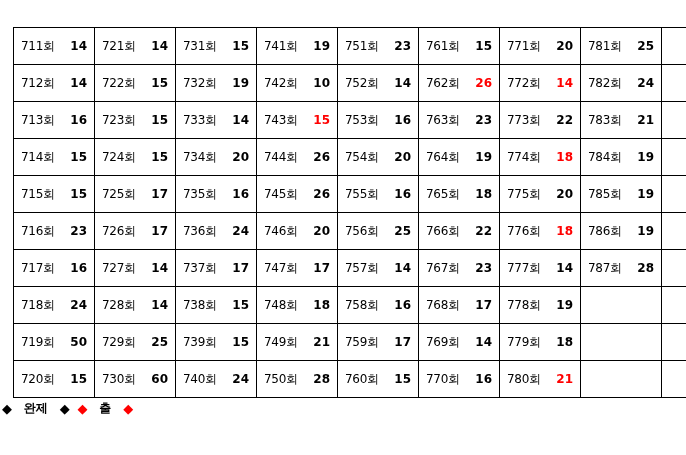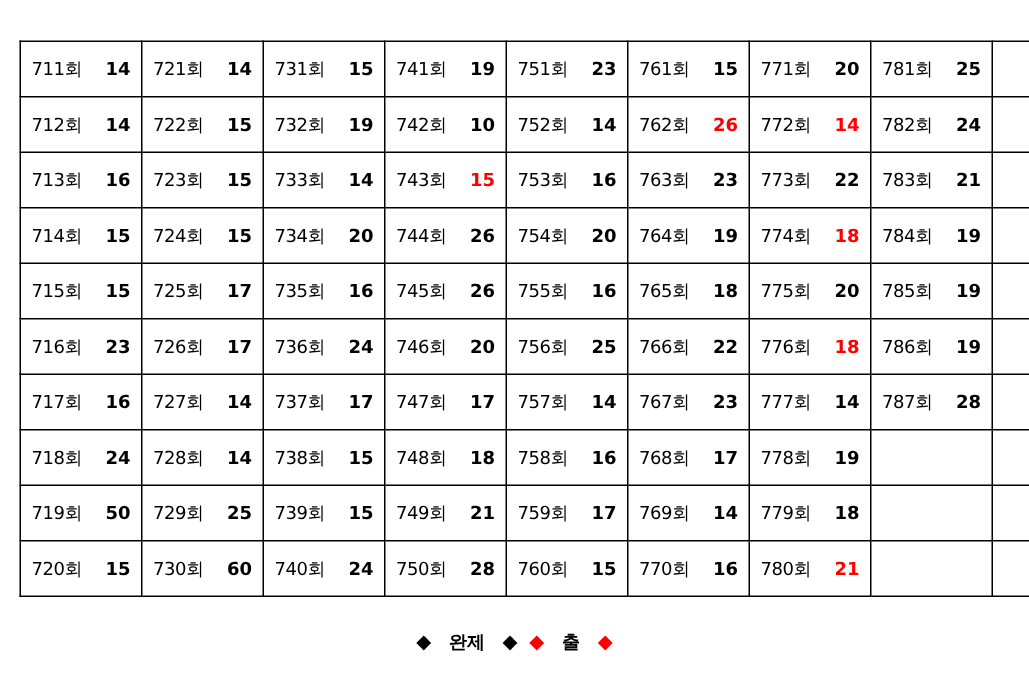--- a/index.html
+++ b/index.html
@@ -60,23 +60,22 @@
     color: #000000;
   }
   td.empty .cell-inner {
     visibility: hidden;
   }
   #legend {
     position: absolute;
     left: 0;
     top: 400px;
     width: 686px;
-    text-align: center;
+    text-align: left;
     font-size: 12px;
-    margin-top: 20px;
   }
   #legend .seg {
     display: inline-block;
     margin: 0 2px;
     vertical-align: middle;
   }
   .dia {
     font-size: 13px;
     line-height: 1;
   }

